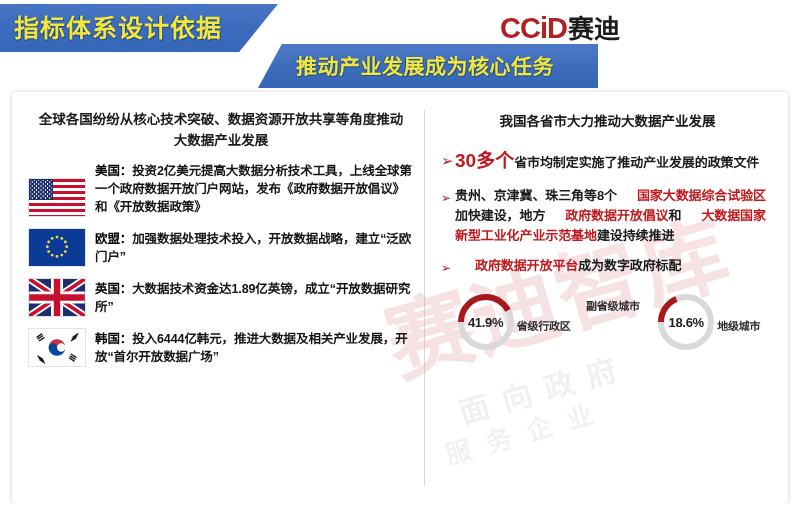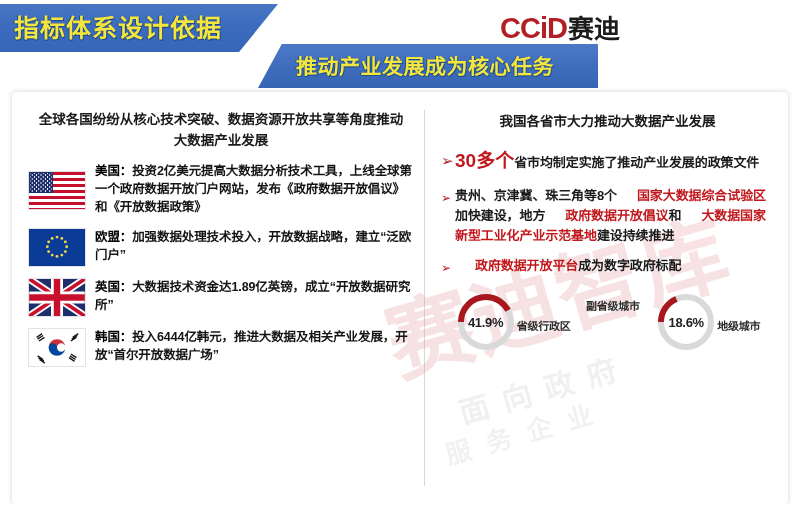--- a/index.html
+++ b/index.html
@@ -140,21 +140,21 @@
     font-size: 13.5px;
     font-weight: bold;
     color: #1a1a1a;
     line-height: 1.5;
     margin: 6px 0 14px 0;
   }
 
   
   .country-row {
     display: flex;
-    align-items: center;
+    align-items: flex-end;
     margin-bottom: 9px;
   }
   .flag {
     width: 58px;
     height: 39px;
     flex: 0 0 58px;
     margin-right: 9px;
     margin-top: 2px;
     position: relative;
     overflow: hidden;

